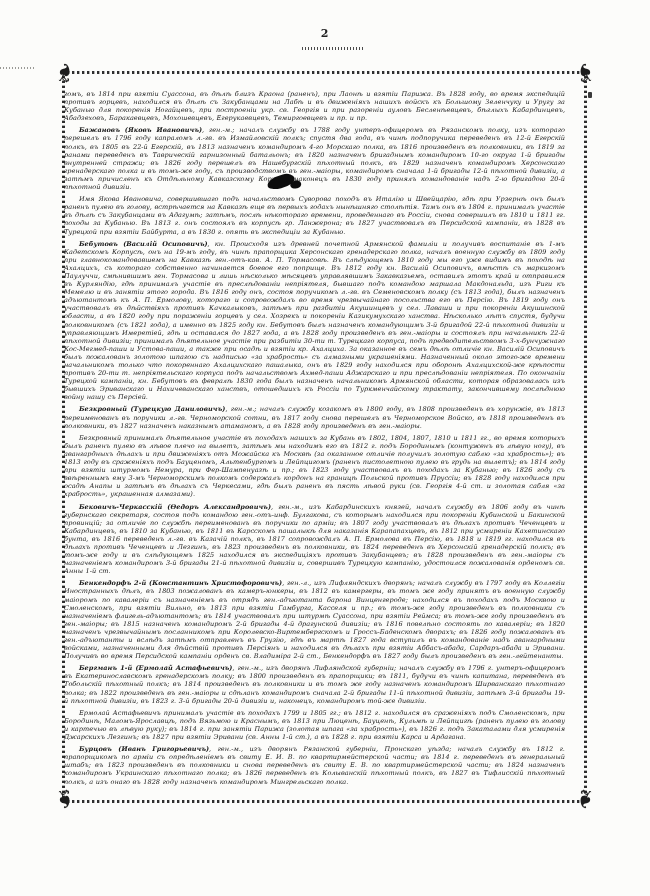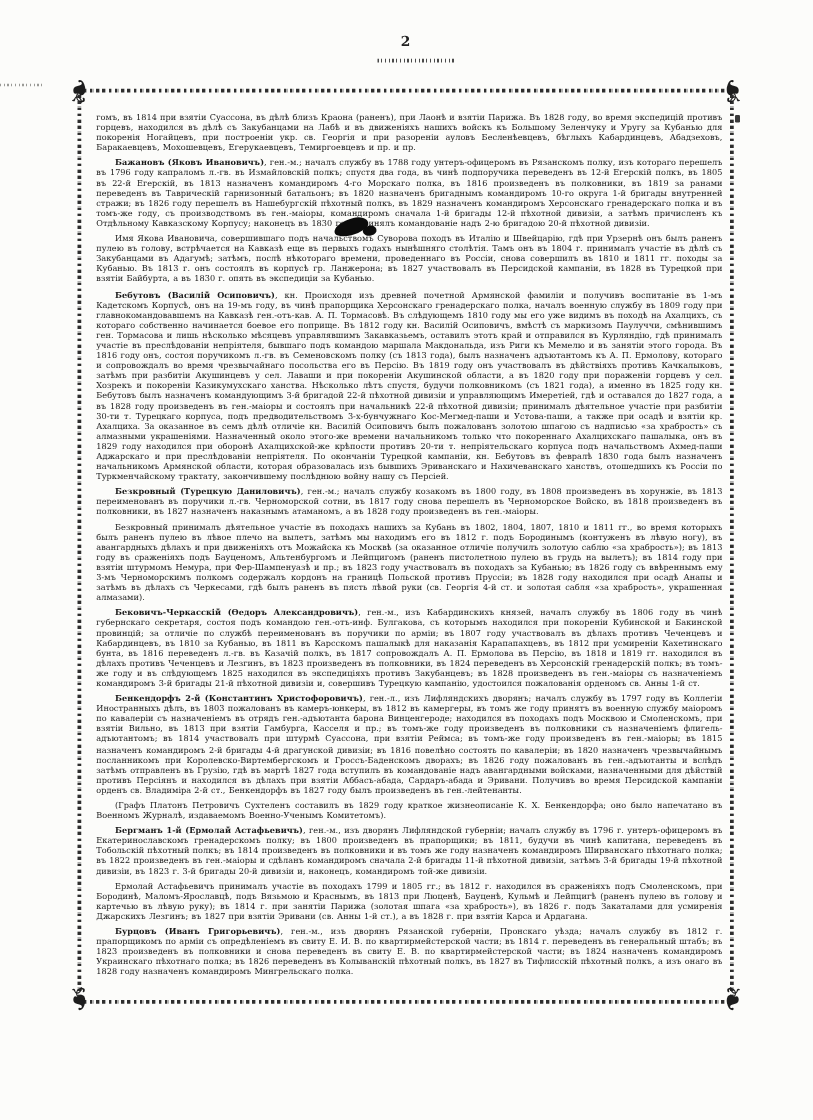--- a/index.html
+++ b/index.html
@@ -27,23 +27,23 @@
   .corner{
     position:absolute;width:34px;height:34px;line-height:34px;text-align:center;
     font-family:"DejaVu Sans", sans-serif;font-size:27px;color:#1d1d1d;
   }
   .corner-tl{left:48px;top:56px;transform:rotate(-90deg);}
   .corner-tr{left:568px;top:56px;transform:rotate(-90deg) scaleY(-1);}
   .corner-bl{left:48px;top:782px;transform:rotate(90deg) scaleY(-1);}
   .corner-br{left:568px;top:782px;transform:rotate(90deg);}
   
   .text-block{
-    position:absolute;left:77px;top:90px;width:501px;
+    position:absolute;left:64px;top:90px;width:501px;
     font-size:6.5px;line-height:8.1px;text-align:justify;
-    letter-spacing:.05px;word-spacing:.4px;color:#181818;
+    letter-spacing:.05px;word-spacing:.4px;color:#181818;font-style:italic;
   }
   .para{margin:0 0 4px 0;}
   .para.indent{text-indent:15px;}
   .para b{font-weight:bold;}
   
   .ink-blot{
     position:absolute;left:267px;top:175px;width:28px;height:13px;
     background:#0c0c0c;border-radius:62% 38% 55% 45% / 60% 50% 50% 40%;
     transform:rotate(-14deg);
   }
@@ -80,21 +80,20 @@
 
 <div class="text-block">
     <p class="para"><span>гомъ, въ 1814 при взятіи Суассона, въ дѣлѣ близъ Краона (раненъ), при Лаонѣ и взятіи Парижа. Въ 1828 году, во время экспедицій противъ горцевъ, находился въ дѣлѣ съ Закубанцами на Лабѣ и въ движеніяхъ нашихъ войскъ къ Большому Зеленчуку и Уругу за Кубанью для покоренія Ногайцевъ, при построеніи укр. св. Георгія и при разореніи ауловъ Бесленѣевцевъ, бѣглыхъ Кабардинцевъ, Абадзеховъ, Баракаевцевъ, Мохошевцевъ, Егерукаевцевъ, Темиргоевцевъ и пр. и пр.</span></p>
     <p class="para indent"><b>Бажановъ (Яковъ Ивановичъ)</b><span>, ген.-м.; началъ службу въ 1788 году унтеръ-офицеромъ въ Рязанскомъ полку, изъ котораго перешелъ въ 1796 году капраломъ л.-гв. въ Измайловскій полкъ; спустя два года, въ чинѣ подпоручика переведенъ въ 12-й Егерскій полкъ, въ 1805 въ 22-й Егерскій, въ 1813 назначенъ командиромъ 4-го Морскаго полка, въ 1816 произведенъ въ полковники, въ 1819 за ранами переведенъ въ Таврическій гарнизонный батальонъ; въ 1820 назначенъ бригаднымъ командиромъ 10-го округа 1-й бригады внутренней стражи; въ 1826 году перешелъ въ Нашебургскій пѣхотный полкъ, въ 1829 назначенъ командиромъ Херсонскаго гренадерскаго полка и въ томъ-же году, съ производствомъ въ ген.-маіоры, командиромъ сначала 1-й бригады 12-й пѣхотной дивизіи, а затѣмъ причисленъ къ Отдѣльному Кавказскому Корпусу; наконецъ въ 1830 году принялъ командованіе надъ 2-ю бригадою 20-й пѣхотной дивизіи.</span></p>
     <p class="para indent"><span>Имя Якова Ивановича, совершившаго подъ начальствомъ Суворова походъ въ Италію и Швейцарію, гдѣ при Урзернѣ онъ былъ раненъ пулею въ голову, встрѣчается на Кавказѣ еще въ первыхъ годахъ нынѣшняго столѣтія. Тамъ онъ въ 1804 г. принималъ участіе въ дѣлѣ съ Закубанцами въ Адагумѣ; затѣмъ, послѣ нѣкотораго времени, проведеннаго въ Россіи, снова совершилъ въ 1810 и 1811 гг. походы за Кубанью. Въ 1813 г. онъ состоялъ въ корпусѣ гр. Ланжерона; въ 1827 участвовалъ въ Персидской кампаніи, въ 1828 въ Турецкой при взятіи Байбурта, а въ 1830 г. опять въ экспедиціи за Кубанью.</span></p>
     <p class="para indent"><b>Бебутовъ (Василій Осиповичъ)</b><span>, кн. Происходя изъ древней почетной Армянской фамиліи и получивъ воспитаніе въ 1-мъ Кадетскомъ Корпусѣ, онъ на 19-мъ году, въ чинѣ прапорщика Херсонскаго гренадерскаго полка, началъ военную службу въ 1809 году при главнокомандовавшемъ на Кавказѣ ген.-отъ-кав. А. П. Тормасовѣ. Въ слѣдующемъ 1810 году мы его уже видимъ въ походѣ на Ахалцихъ, съ котораго собственно начинается боевое его поприще. Въ 1812 году кн. Василій Осиповичъ, вмѣстѣ съ маркизомъ Паулуччи, смѣнившимъ ген. Тормасова и лишь нѣсколько мѣсяцевъ управлявшимъ Закавказьемъ, оставилъ этотъ край и отправился въ Курляндію, гдѣ принималъ участіе въ преслѣдованіи непріятеля, бывшаго подъ командою маршала Макдональда, изъ Риги къ Мемелю и въ занятіи этого города. Въ 1816 году онъ, состоя поручикомъ л.-гв. въ Семеновскомъ полку (съ 1813 года), былъ назначенъ адъютантомъ къ А. П. Ермолову, котораго и сопровождалъ во время чрезвычайнаго посольства его въ Персію. Въ 1819 году онъ участвовалъ въ дѣйствіяхъ противъ Качкалыковъ, затѣмъ при разбитіи Акушинцевъ у сел. Лаваши и при покореніи Акушинской области, а въ 1820 году при пораженіи горцевъ у сел. Хозрекъ и покореніи Казикумухскаго ханства. Нѣсколько лѣтъ спустя, будучи полковникомъ (съ 1821 года), а именно въ 1825 году кн. Бебутовъ былъ назначенъ командующимъ 3-й бригадой 22-й пѣхотной дивизіи и управляющимъ Имеретіей, гдѣ и оставался до 1827 года, а въ 1828 году произведенъ въ ген.-маіоры и состоялъ при начальникѣ 22-й пѣхотной дивизіи; принималъ дѣятельное участіе при разбитіи 30-ти т. Турецкаго корпуса, подъ предводительствомъ 3-х-бунчужнаго Кос-Мегмед-паши и Устова-паши, а также при осадѣ и взятіи кр. Ахалциха. За оказанное въ семъ дѣлѣ отличіе кн. Василій Осиповичъ былъ пожалованъ золотою шпагою съ надписью «за храбрость» съ алмазными украшеніями. Назначенный около этого-же времени начальникомъ только что покореннаго Ахалцихскаго пашалыка, онъ въ 1829 году находился при оборонѣ Ахалцихской-же крѣпости противъ 20-ти т. непріятельскаго корпуса подъ начальствомъ Ахмед-паши Аджарскаго и при преслѣдованіи непріятеля. По окончаніи Турецкой кампаніи, кн. Бебутовъ въ февралѣ 1830 года былъ назначенъ начальникомъ Армянской области, которая образовалась изъ бывшихъ Эриванскаго и Нахичеванскаго ханствъ, отошедшихъ къ Россіи по Туркменчайскому трактату, закончившему послѣднюю войну нашу съ Персіей.</span></p>
     <p class="para indent"><b>Безкровный (Турецкую Даниловичъ)</b><span>, ген.-м.; началъ службу козакомъ въ 1800 году, въ 1808 произведенъ въ хорунжіе, въ 1813 переименованъ въ поручики л.-гв. Черноморской сотни, въ 1817 году снова перешелъ въ Черноморское Войско, въ 1818 произведенъ въ полковники, въ 1827 назначенъ наказнымъ атаманомъ, а въ 1828 году произведенъ въ ген.-маіоры.</span></p>
     <p class="para indent"><span>Безкровный принималъ дѣятельное участіе въ походахъ нашихъ за Кубань въ 1802, 1804, 1807, 1810 и 1811 гг., во время которыхъ былъ раненъ пулею въ лѣвое плечо на вылетъ, затѣмъ мы находимъ его въ 1812 г. подъ Бородинымъ (контуженъ въ лѣвую ногу), въ авангардныхъ дѣлахъ и при движеніяхъ отъ Можайска къ Москвѣ (за оказанное отличіе получилъ золотую саблю «за храбрость»); въ 1813 году въ сраженіяхъ подъ Бауценомъ, Альтенбургомъ и Лейпцигомъ (раненъ пистолетною пулею въ грудь на вылетъ); въ 1814 году при взятіи штурмомъ Немура, при Фер-Шампенуазѣ и пр.; въ 1823 году участвовалъ въ походахъ за Кубанью; въ 1826 году съ ввѣреннымъ ему 3-мъ Черноморскимъ полкомъ содержалъ кордонъ на границѣ Польской противъ Пруссіи; въ 1828 году находился при осадѣ Анапы и затѣмъ въ дѣлахъ съ Черкесами, гдѣ былъ раненъ въ пясть лѣвой руки (св. Георгія 4-й ст. и золотая сабля «за храбрость», украшенная алмазами).</span></p>
     <p class="para indent"><b>Бековичъ-Черкасскій (Ѳедоръ Александровичъ)</b><span>, ген.-м., изъ Кабардинскихъ князей, началъ службу въ 1806 году въ чинѣ губернскаго секретаря, состоя подъ командою ген.-отъ-инф. Булгакова, съ которымъ находился при покореніи Кубинской и Бакинской провинцій; за отличіе по службѣ переименованъ въ поручики по арміи; въ 1807 году участвовалъ въ дѣлахъ противъ Чеченцевъ и Кабардинцевъ, въ 1810 за Кубанью, въ 1811 въ Карсскомъ пашалыкѣ для наказанія Карапапахцевъ, въ 1812 при усмиреніи Кахетинскаго бунта, въ 1816 переведенъ л.-гв. въ Казачій полкъ, въ 1817 сопровождалъ А. П. Ермолова въ Персію, въ 1818 и 1819 гг. находился въ дѣлахъ противъ Чеченцевъ и Лезгинъ, въ 1823 произведенъ въ полковники, въ 1824 переведенъ въ Херсонскій гренадерскій полкъ; въ томъ-же году и въ слѣдующемъ 1825 находился въ экспедиціяхъ противъ Закубанцевъ; въ 1828 произведенъ въ ген.-маіоры съ назначеніемъ командиромъ 3-й бригады 21-й пѣхотной дивизіи и, совершивъ Турецкую кампанію, удостоился пожалованія орденомъ св. Анны 1-й ст.</span></p>
     <p class="para indent"><b>Бенкендорфъ 2-й (Константинъ Христофоровичъ)</b><span>, ген.-л., изъ Лифляндскихъ дворянъ; началъ службу въ 1797 году въ Коллегіи Иностранныхъ дѣлъ, въ 1803 пожалованъ въ камеръ-юнкеры, въ 1812 въ камергеры, въ томъ же году принятъ въ военную службу маіоромъ по кавалеріи съ назначеніемъ въ отрядъ ген.-адъютанта барона Винценгероде; находился въ походахъ подъ Москвою и Смоленскомъ, при взятіи Вильно, въ 1813 при взятіи Гамбурга, Касселя и пр.; въ томъ-же году произведенъ въ полковники съ назначеніемъ флигель-адъютантомъ; въ 1814 участвовалъ при штурмѣ Суассона, при взятіи Реймса; въ томъ-же году произведенъ въ ген.-маіоры; въ 1815 назначенъ командиромъ 2-й бригады 4-й драгунской дивизіи; въ 1816 повелѣно состоять по кавалеріи; въ 1820 назначенъ чрезвычайнымъ посланникомъ при Королевско-Виртембергскомъ и Гроссъ-Баденскомъ дворахъ; въ 1826 году пожалованъ въ ген.-адъютанты и вслѣдъ затѣмъ отправленъ въ Грузію, гдѣ въ мартѣ 1827 года вступилъ въ командованіе надъ авангардными войсками, назначенными для дѣйствій противъ Персіянъ и находился въ дѣлахъ при взятіи Аббасъ-абада, Сардаръ-абада и Эривани. Получивъ во время Персидской кампаніи орденъ св. Владиміра 2-й ст., Бенкендорфъ въ 1827 году былъ произведенъ въ ген.-лейтенанты.</span></p>
-    <p class="para indent"><span>(Графъ Платонъ Петровичъ Сухтеленъ составилъ въ 1829 году краткое жизнеописаніе К. Х. Бенкендорфа; оно было напечатано въ Военномъ Журналѣ, издаваемомъ Военно-Ученымъ Комитетомъ).</span></p>
     <p class="para indent"><b>Бергманъ 1-й (Ермолай Астафьевичъ)</b><span>, ген.-м., изъ дворянъ Лифляндской губерніи; началъ службу въ 1796 г. унтеръ-офицеромъ въ Екатеринославскомъ гренадерскомъ полку; въ 1800 произведенъ въ прапорщики; въ 1811, будучи въ чинѣ капитана, переведенъ въ Тобольскій пѣхотный полкъ; въ 1814 произведенъ въ полковники и въ томъ же году назначенъ командиромъ Ширванскаго пѣхотнаго полка; въ 1822 произведенъ въ ген.-маіоры и сдѣланъ командиромъ сначала 2-й бригады 11-й пѣхотной дивизіи, затѣмъ 3-й бригады 19-й пѣхотной дивизіи, въ 1823 г. 3-й бригады 20-й дивизіи и, наконецъ, командиромъ той-же дивизіи.</span></p>
     <p class="para indent"><span>Ермолай Астафьевичъ принималъ участіе въ походахъ 1799 и 1805 гг.; въ 1812 г. находился въ сраженіяхъ подъ Смоленскомъ, при Бородинѣ, Маломъ-Ярославцѣ, подъ Вязьмою и Краснымъ, въ 1813 при Люценѣ, Бауценѣ, Кульмѣ и Лейпцигѣ (раненъ пулею въ голову и картечью въ лѣвую руку); въ 1814 г. при занятіи Парижа (золотая шпага «за храбрость»), въ 1826 г. подъ Закаталами для усмиренія Джарскихъ Лезгинъ; въ 1827 при взятіи Эривани (св. Анны 1-й ст.), а въ 1828 г. при взятіи Карса и Ардагана.</span></p>
     <p class="para indent"><b>Бурцовъ (Иванъ Григорьевичъ)</b><span>, ген.-м., изъ дворянъ Рязанской губерніи, Пронскаго уѣзда; началъ службу въ 1812 г. прапорщикомъ по арміи съ опредѣленіемъ въ свиту Е. И. В. по квартирмейстерской части; въ 1814 г. переведенъ въ генеральный штабъ; въ 1823 произведенъ въ полковники и снова переведенъ въ свиту Е. В. по квартирмейстерской части; въ 1824 назначенъ командиромъ Украинскаго пѣхотнаго полка; въ 1826 переведенъ въ Колыванскій пѣхотный полкъ, въ 1827 въ Тифлисскій пѣхотный полкъ, а изъ онаго въ 1828 году назначенъ командиромъ Мингрельскаго полка.</span></p>
   </div>
 
 <div class="ink-blot"></div>
 <div class="artifact-left"></div>
 <div class="artifact-right"></div>
 
 </body></html>

